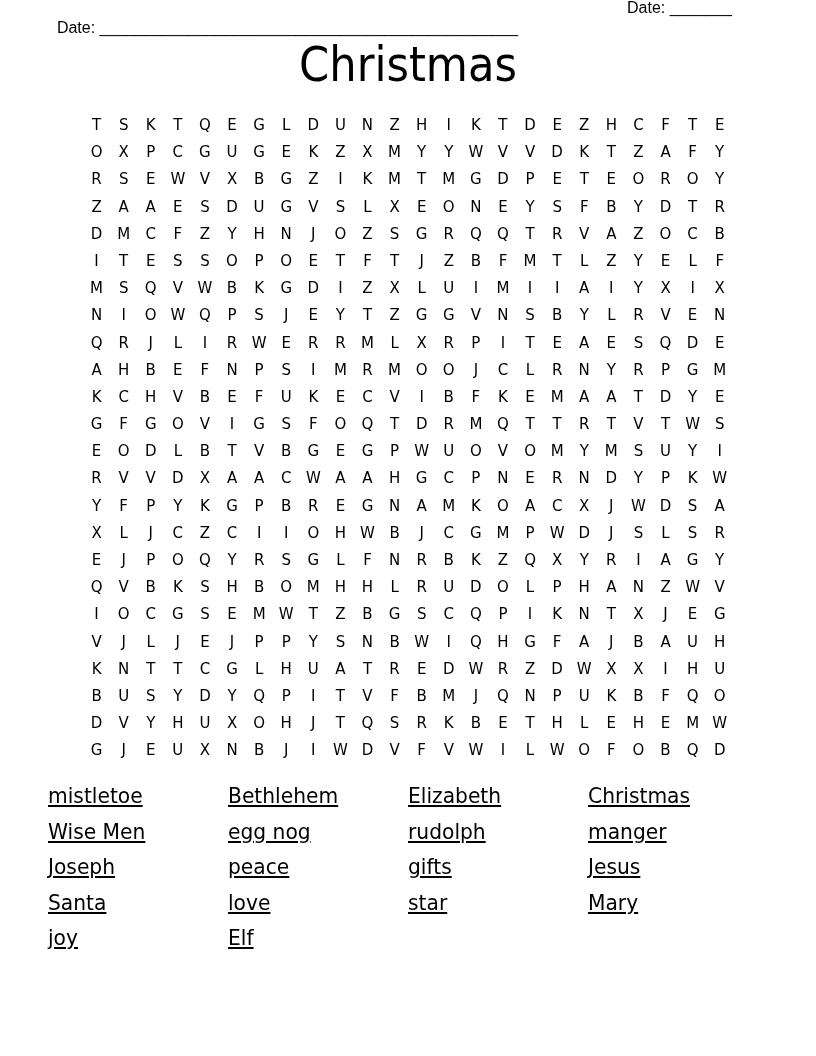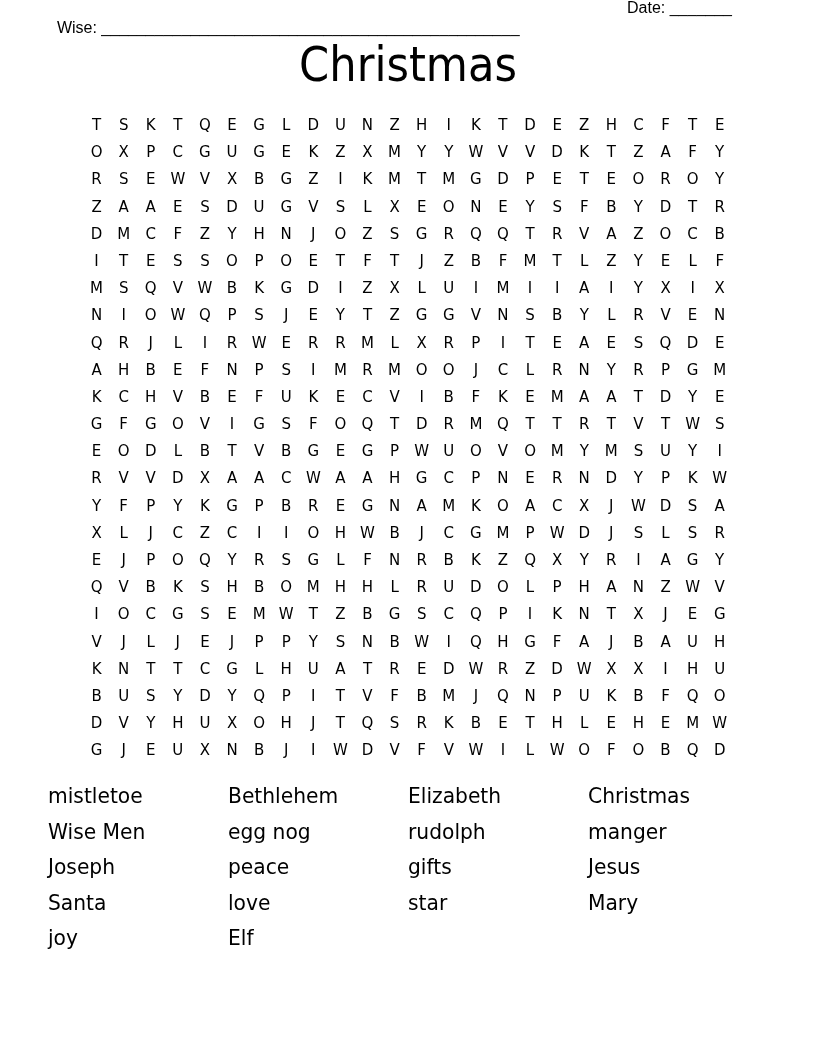--- a/index.html
+++ b/index.html
@@ -19,29 +19,29 @@
       position: absolute; top: 113px; left: 83px;
       display: grid; grid-template-columns: repeat(24, 27.1px);
       grid-auto-rows: 27.2px;
       font-family: "DejaVu Sans", sans-serif; font-size: 15px;
     }
     .cell { text-align: center; line-height: 24px; }
     .words {
       position: absolute; top: 781px; left: 48px; width: 720px;
       display: grid; grid-template-columns: 180px 180px 180px 180px;
       grid-auto-rows: 35.5px;
-      font-family: "DejaVu Sans", sans-serif; font-size: 22px;
+      font-family: "DejaVu Sans", sans-serif; font-size: 22px; text-decoration: underline;
     }
     .word { line-height: 30px; white-space: nowrap; transform-origin: left center; transform: scaleX(0.92); }
   </style>
 </head>
 <body>
 
 <div class="header-line">
-  <span>Wise: _______________________________________________</span>
+  <span>Date: _______________________________________________</span>
   <span class="date">Date: _______</span>
 </div>
 
 <div class="title">Christmas</div>
 
 <div class="grid" id="grid">
     <div class="cell">T</div>
     <div class="cell">S</div>
     <div class="cell">K</div>
     <div class="cell">T</div>

